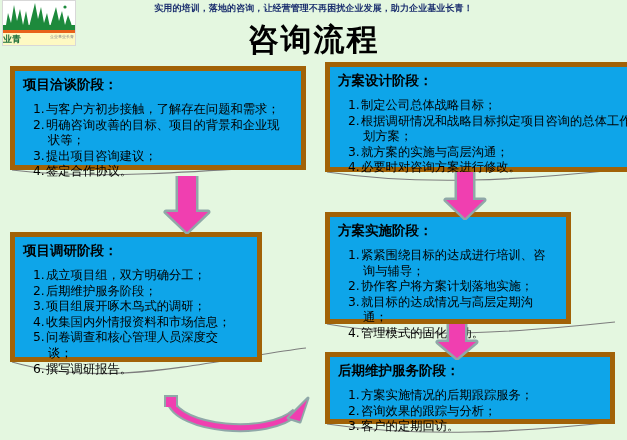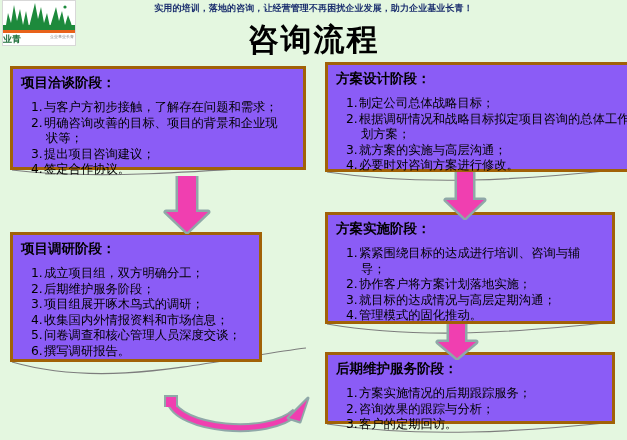--- a/index.html
+++ b/index.html
@@ -10,21 +10,21 @@
     font-family:"DejaVu Sans","Liberation Sans",sans-serif;
     position:relative;
     overflow:hidden;
   }
 
   
   #header{position:absolute;left:0;top:0;width:627px;height:60px;}
 
   #logo{
     position:absolute;left:2px;top:0px;width:72px;height:44px;
-    background:#ffffff;border:1px solid #d8d8d8;
+    background:#fef9c3;border:1px solid #d8d8d8;
     overflow:hidden;
   }
   #logo .grass{position:absolute;left:0;top:0;width:72px;height:30px;}
   #logo .bar{position:absolute;left:0;top:29px;width:72px;height:3px;background:#e8621a;}
   #logo .lg-text{
     position:absolute;left:0;top:32px;width:72px;height:12px;
     font-size:9px;font-weight:bold;color:#1d6f3a;line-height:12px;
     font-family:"DejaVu Sans","Liberation Sans",sans-serif;
     white-space:nowrap;letter-spacing:0px;
   }
@@ -44,22 +44,22 @@
     text-align:center;
     font-size:31px;line-height:38px;color:#000000;
     font-family:"DejaVu Serif","Liberation Serif",serif;
     font-weight:bold;
     letter-spacing:2px;
   }
 
   
   .box{
     position:absolute;
-    background:#8b5cf6;
-    border:3px solid #a16207;
+    background:#0ea5e9;
+    border:5px solid #a16207;
     box-sizing:border-box;
   }
   .box .inner{
     position:relative;
     padding:5px 6px 0 8px;
   }
   .box h3{
     margin:0 0 1px 0;
     font-size:13.5px;line-height:16px;
     font-weight:bold;color:#000;
@@ -78,21 +78,21 @@
   }
   .box ol li .n{display:inline-block;width:13px;text-indent:0;}
 
   
   .wave{position:absolute;pointer-events:none;}
 
   
   #box-negotiation{left:10px;  top:66px;  width:296px; height:104px;}
   #box-design     {left:325px; top:62px;  width:348px; height:110px;}
   #box-research   {left:10px;  top:232px; width:252px; height:130px;}
-  #box-implement  {left:325px; top:212px; width:290px; height:112px;}
+  #box-implement  {left:325px; top:212px; width:246px; height:112px;}
   #box-maintain   {left:325px; top:352px; width:290px; height:72px;}
 
   
   .arrow{position:absolute;}
 </style>
 </head>
 <body>
 
 <div id="header">
 

